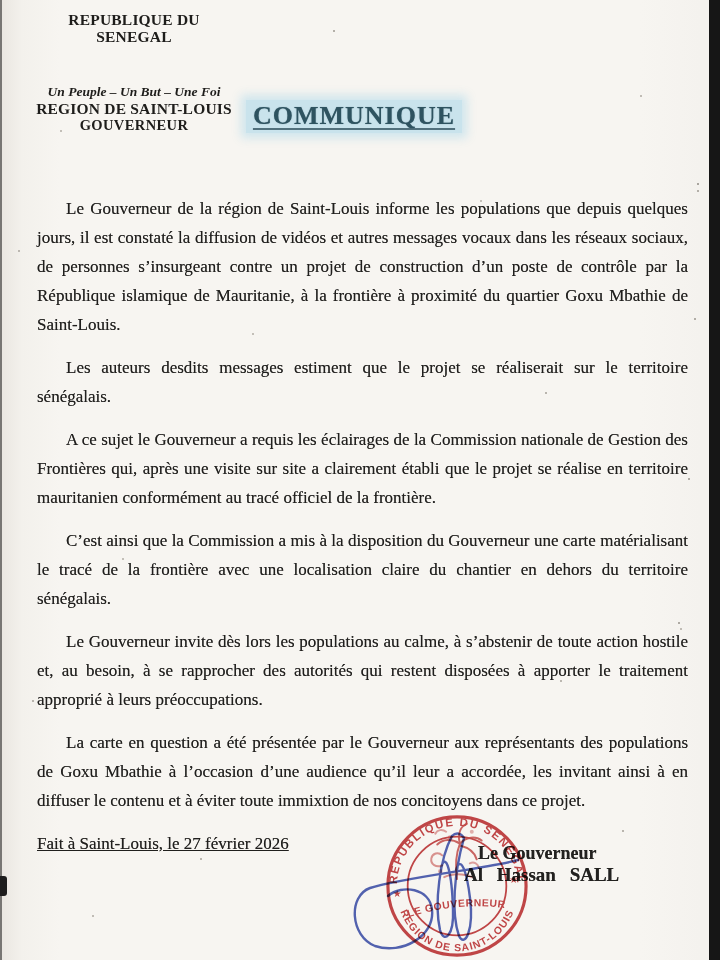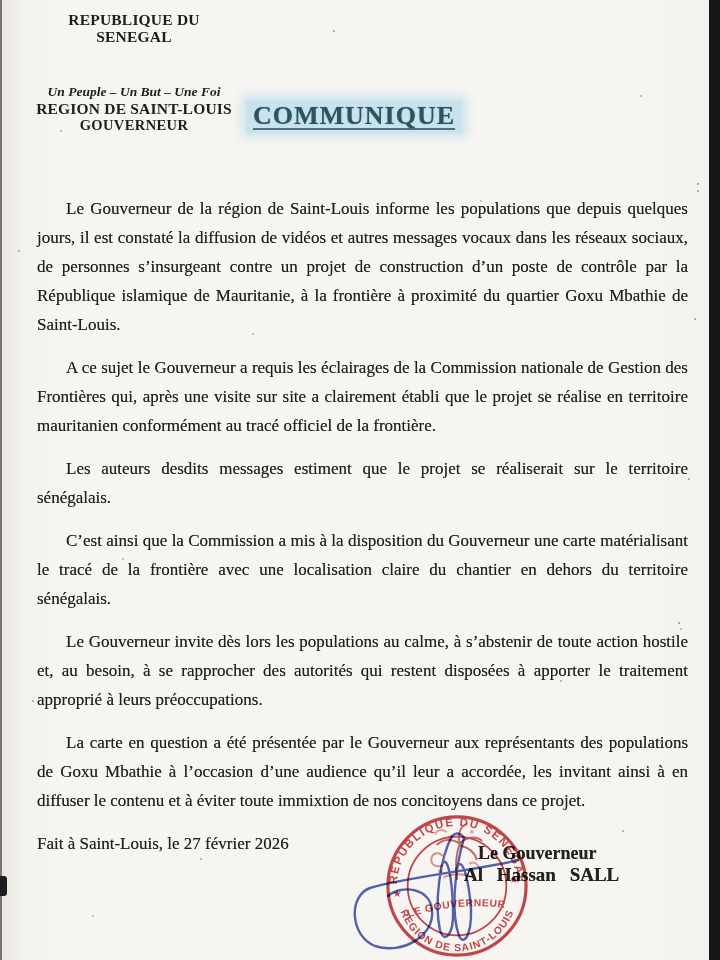--- a/index.html
+++ b/index.html
@@ -35,21 +35,21 @@
          color:#2e5360;background:#c9e3ec;padding:1px 7px 2px 7px;
          box-shadow:0 0 9px 5px rgba(201,227,236,.85);
          text-decoration:underline;text-decoration-thickness:2px;
          text-decoration-color:#51707c;text-underline-offset:4px;
          text-shadow:0 0 1px rgba(46,83,96,.6);}
   
   .body-text{position:absolute;left:37px;top:150px;width:651px;color:#201f1d;
              font-size:17px;line-height:29px;text-align:justify;
              text-shadow:0 0 .5px rgba(20,20,20,.6);margin-top:44px;}
   .body-text p{margin:0 0 14px 0;text-indent:29px;}
-  .dateline{margin:12px 0 0 187px;text-indent:0 !important;}
+  .dateline{margin:12px 0 0 187px;text-indent:0 !important;text-decoration:underline;}
   
   .sig-role{position:absolute;left:478px;top:843px;font-size:18px;font-weight:bold;color:#22211f;
             text-shadow:0 0 .5px rgba(20,20,20,.6);}
   .sig-name{position:absolute;left:464px;top:864px;font-size:19px;font-weight:bold;color:#22211f;
             word-spacing:9px;text-shadow:0 0 .5px rgba(20,20,20,.6);}
   
   .stamp{position:absolute;left:382px;top:812px;width:150px;height:148px;
          mix-blend-mode:multiply;opacity:.93;z-index:40;}
   .handsig{position:absolute;left:340px;top:818px;width:210px;height:142px;
            mix-blend-mode:multiply;opacity:.95;z-index:45;}
@@ -67,22 +67,22 @@
     <div class="lh3">REGION DE SAINT-LOUIS</div>
     <div class="lh4">GOUVERNEUR</div>
   </div>
 
   <div class="title-row">
     <span class="title">COMMUNIQUE</span>
   </div>
 
   <div class="body-text">
     <p>Le Gouverneur de la région de Saint-Louis informe les populations que depuis quelques jours, il est constaté la diffusion de vidéos et autres messages vocaux dans les réseaux sociaux, de personnes s’insurgeant contre un projet de construction d’un poste de contrôle par la République islamique de Mauritanie, à la frontière à proximité du quartier Goxu Mbathie de Saint-Louis.</p>
+    <p>Les auteurs desdits messages estiment que le projet se réaliserait sur le territoire sénégalais.</p>
     <p>A ce sujet le Gouverneur a requis les éclairages de la Commission nationale de Gestion des Frontières qui, après une visite sur site a clairement établi que le projet se réalise en territoire mauritanien conformément au tracé officiel de la frontière.</p>
-    <p>Les auteurs desdits messages estiment que le projet se réaliserait sur le territoire sénégalais.</p>
     <p>C’est ainsi que la Commission a mis à la disposition du Gouverneur une carte matérialisant le tracé de la frontière avec une localisation claire du chantier en dehors du territoire sénégalais.</p>
     <p>Le Gouverneur invite dès lors les populations au calme, à s’abstenir de toute action hostile et, au besoin, à se rapprocher des autorités qui restent disposées à apporter le traitement approprié à leurs préoccupations.</p>
     <p>La carte en question a été présentée par le Gouverneur aux représentants des populations de Goxu Mbathie à l’occasion d’une audience qu’il leur a accordée, les invitant ainsi à en diffuser le contenu et à éviter toute immixtion de nos concitoyens dans ce projet.</p>
     <p class="dateline">Fait à Saint-Louis, le 27 février 2026</p>
   </div>
 
   <div class="sig-role">Le Gouverneur</div>
   <div class="sig-name">Al Hassan SALL</div>
 
   <svg class="stamp" viewBox="0 0 150 150">

